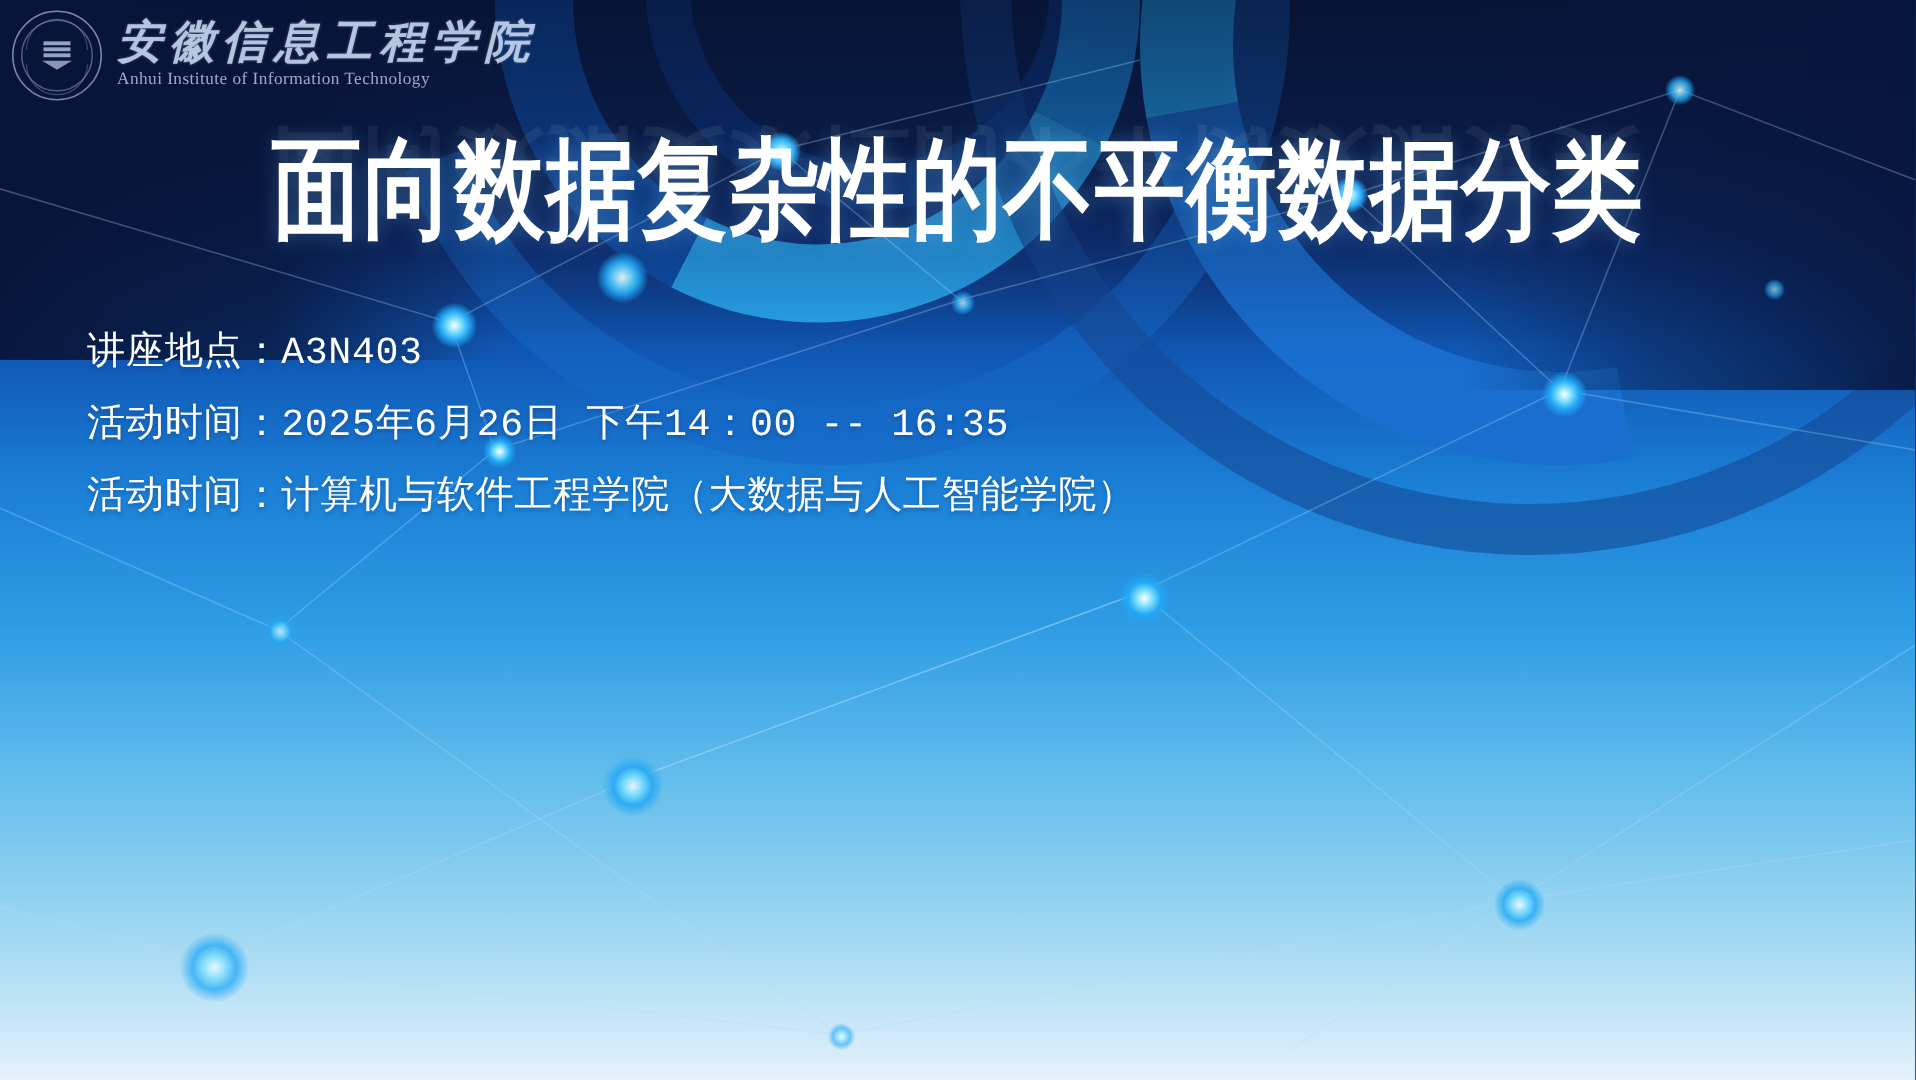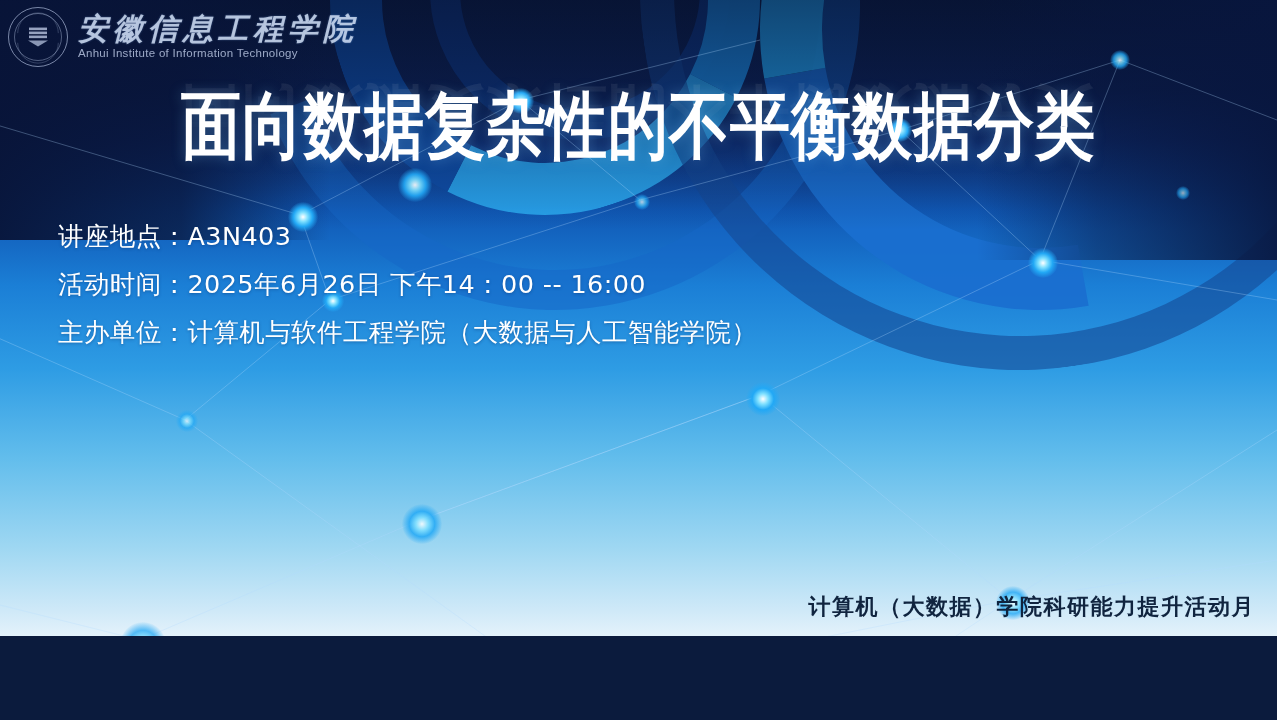--- a/index.html
+++ b/index.html
@@ -5,21 +5,21 @@
   * { margin:0; padding:0; box-sizing:border-box; }
   html, body {
     width:1277px; height:720px;
     background:#0b1b3d;
     font-family:"Liberation Sans", sans-serif;
     overflow:hidden;
   }
 
   #poster {
     position:relative;
-    width:1277px; height:636px;
+    width:1277px; height:720px;
     overflow:hidden;
     background:
       linear-gradient(to bottom,
         #0a1a3f 0%,
         #0c2050 14%,
         #0f2f73 22%,
         #1058b5 33%,
         #1b7fd6 45%,
         #2e9ce4 58%,
         #62bdec 72%,
@@ -130,20 +130,21 @@
     font-size:30px; font-style:italic; font-weight:700;
     color:rgba(214,226,246,.80);
     letter-spacing:5px;
     text-shadow:0 0 2px rgba(120,160,220,.5);
   }
   .logo-en {
     font-size:11.5px;
     color:rgba(198,212,238,.78);
     letter-spacing:.3px;
     margin-top:4px;
+    font-family:Liberation Serif, serif;
   }
 
   
   .title {
     position:absolute; left:0; right:0; top:78px;
     text-align:center;
     z-index:13;
     font-family:"DejaVu Sans", sans-serif;
     font-weight:700;
     font-size:60px;
@@ -176,21 +177,21 @@
     position:absolute;
     left:58px; right:38px; top:212px;
     z-index:13;
     color:#ffffff;
     font-family:"DejaVu Sans", sans-serif;
     font-size:25.5px;
     line-height:48px;
     letter-spacing:.4px;
     text-shadow:0 1px 3px rgba(10,50,110,.45);
   }
-  .body-copy p { margin:0 0 0 0; }
+  .body-copy p { margin:0 0 0 0;font-family:Liberation Mono, monospace; }
   .para { text-align:justify; }
 
   
   .footer {
     position:absolute;
     right:22px; bottom:14px;
     z-index:13;
     font-family:"Liberation Serif", serif;
     font-weight:700;
     font-size:22px;
@@ -272,19 +273,18 @@
       <div class="logo-cn">安徽信息工程学院</div>
       <div class="logo-en">Anhui Institute of Information  Technology</div>
     </div>
   </div>
 
   <div class="title-reflect">面向数据复杂性的不平衡数据分类</div>
   <div class="title">面向数据复杂性的不平衡数据分类</div>
 
   <div class="body-copy">
     <p>讲座地点：A3N403</p>
-    <p>活动时间：2025年6月26日  下午14：00 -- 16:00</p>
-    <p>主办单位：计算机与软件工程学院（大数据与人工智能学院）</p>
-  </div>
-
-  <div class="footer">计算机（大数据）学院科研能力提升活动月</div>
+    <p>活动时间：2025年6月26日  下午14：00 -- 16:35</p>
+    <p>活动时间：计算机与软件工程学院（大数据与人工智能学院）</p>
+  </div>
+
 
 </div>
 
 </body></html>

